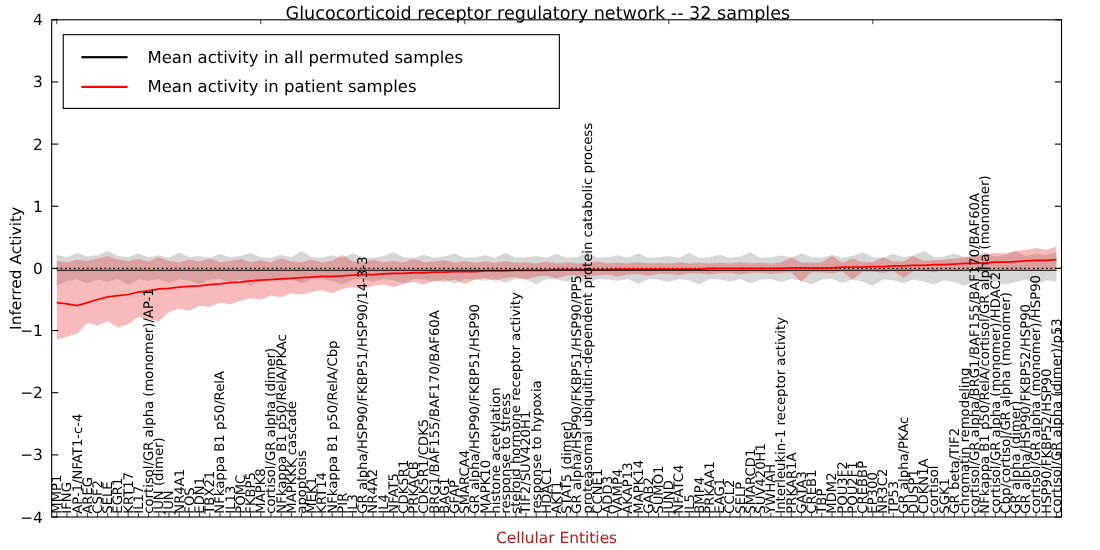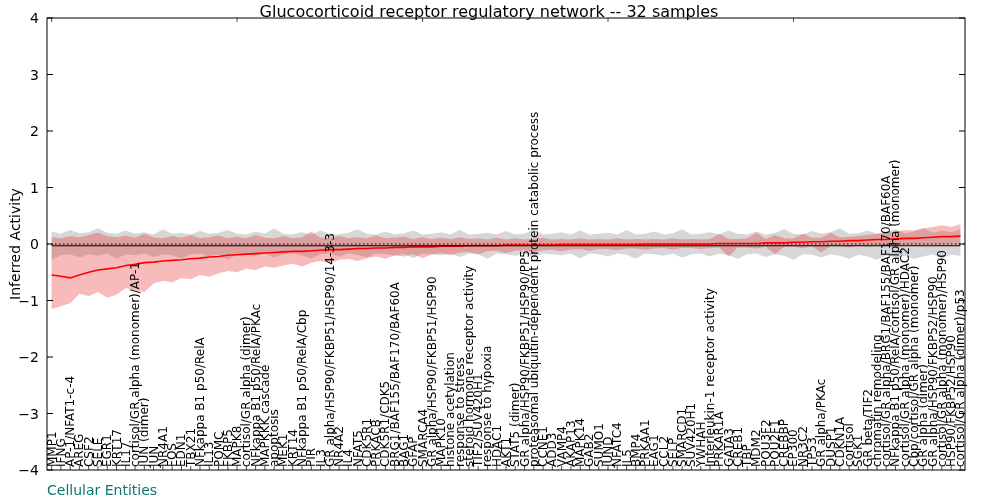--- a/index.html
+++ b/index.html
@@ -2,22 +2,22 @@
 <html><head>
 <meta charset="utf-8">
 <style>
   html,body{margin:0;padding:0;background:#fff;}
   #figure{position:relative;width:1000px;height:500px;background:#ffffff;
           font-family:"DejaVu Sans","Liberation Sans",sans-serif;overflow:hidden;}
   #title{position:absolute;left:30px;top:2px;width:918px;text-align:center;
          font-size:16px;color:#000;}
   #ylabel{position:absolute;left:-60px;top:236px;width:150px;text-align:center;
           font-size:14px;color:#000;transform:rotate(-90deg);}
-  #xlabel{position:absolute;left:47px;top:482px;width:918px;text-align:left;
-          font-size:14px;color:#0f766e;}
+  #xlabel{position:absolute;left:47px;top:482px;width:918px;text-align:center;
+          font-size:14px;color:#b91c1c;}
   #plot-svg{position:absolute;left:0;top:0;}
   #legend{position:absolute;left:57px;top:31px;width:452px;background:#fff;
           border:1px solid #000;padding:6px 10px 6px 6px;box-sizing:border-box;}
   .legend-row{display:flex;align-items:center;height:27px;}
   .swatch{display:inline-block;width:42px;height:2px;margin:0 18px 0 10px;flex:0 0 auto;}
   .legend-label{font-size:15px;color:#000;white-space:nowrap;}
 </style>
 </head>
 <body>
 
@@ -256,13 +256,23 @@
       <line x1="965" y1="131" x2="959" y2="131" stroke="#000" stroke-width="1"></line>
       <text x="39" y="136" font-size="14" fill="#000" text-anchor="end" font-family="&quot;DejaVu Sans&quot;,&quot;Liberation Sans&quot;,sans-serif">2</text>
       <line x1="47" y1="74.5" x2="53" y2="74.5" stroke="#000" stroke-width="1"></line>
       <line x1="965" y1="74.5" x2="959" y2="74.5" stroke="#000" stroke-width="1"></line>
       <text x="39" y="79.5" font-size="14" fill="#000" text-anchor="end" font-family="&quot;DejaVu Sans&quot;,&quot;Liberation Sans&quot;,sans-serif">3</text>
       <line x1="47" y1="18" x2="53" y2="18" stroke="#000" stroke-width="1"></line>
       <line x1="965" y1="18" x2="959" y2="18" stroke="#000" stroke-width="1"></line>
       <text x="39" y="23" font-size="14" fill="#000" text-anchor="end" font-family="&quot;DejaVu Sans&quot;,&quot;Liberation Sans&quot;,sans-serif">4</text>
       <rect x="47" y="18" width="918" height="452" fill="none" stroke="#000" stroke-width="1"></rect>
     </svg>
+  <div id="legend">
+    <div class="legend-row">
+      <span class="swatch" style="background: rgb(0, 0, 0);"></span>
+      <span class="legend-label">Mean activity in all permuted samples</span>
+    </div>
+    <div class="legend-row">
+      <span class="swatch" style="background: rgb(255, 0, 0);"></span>
+      <span class="legend-label">Mean activity in patient samples</span>
+    </div>
+  </div>
 </div>
 
 </body></html>

